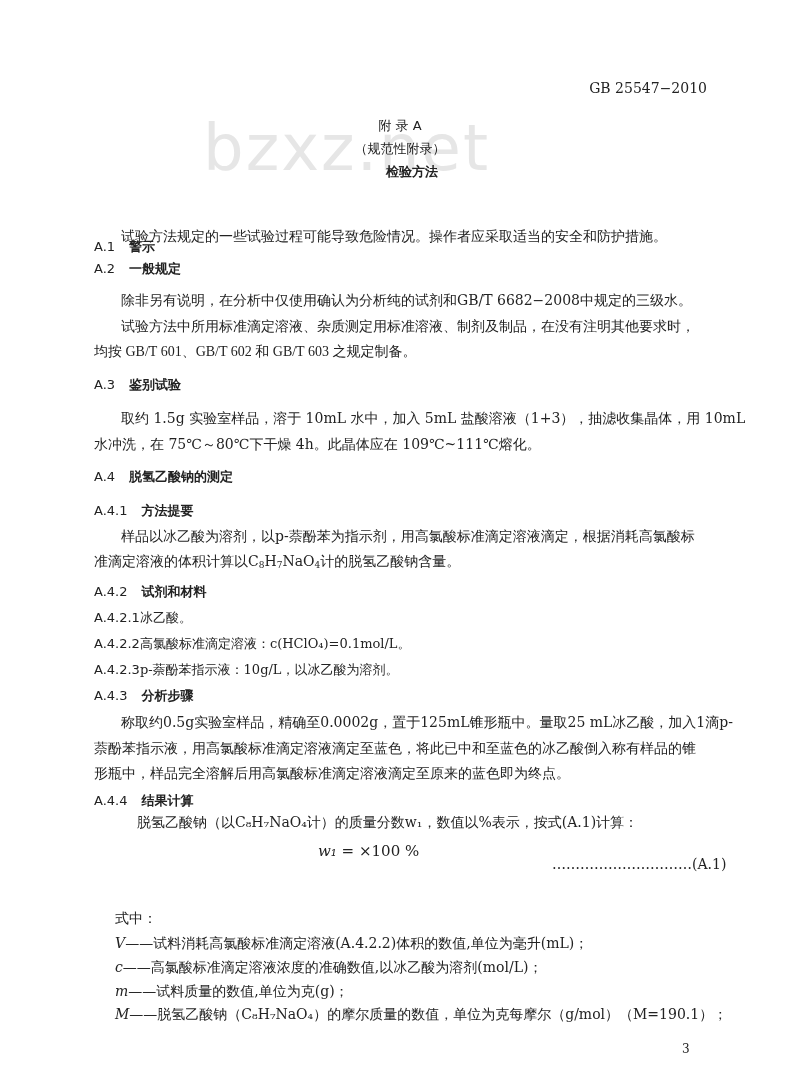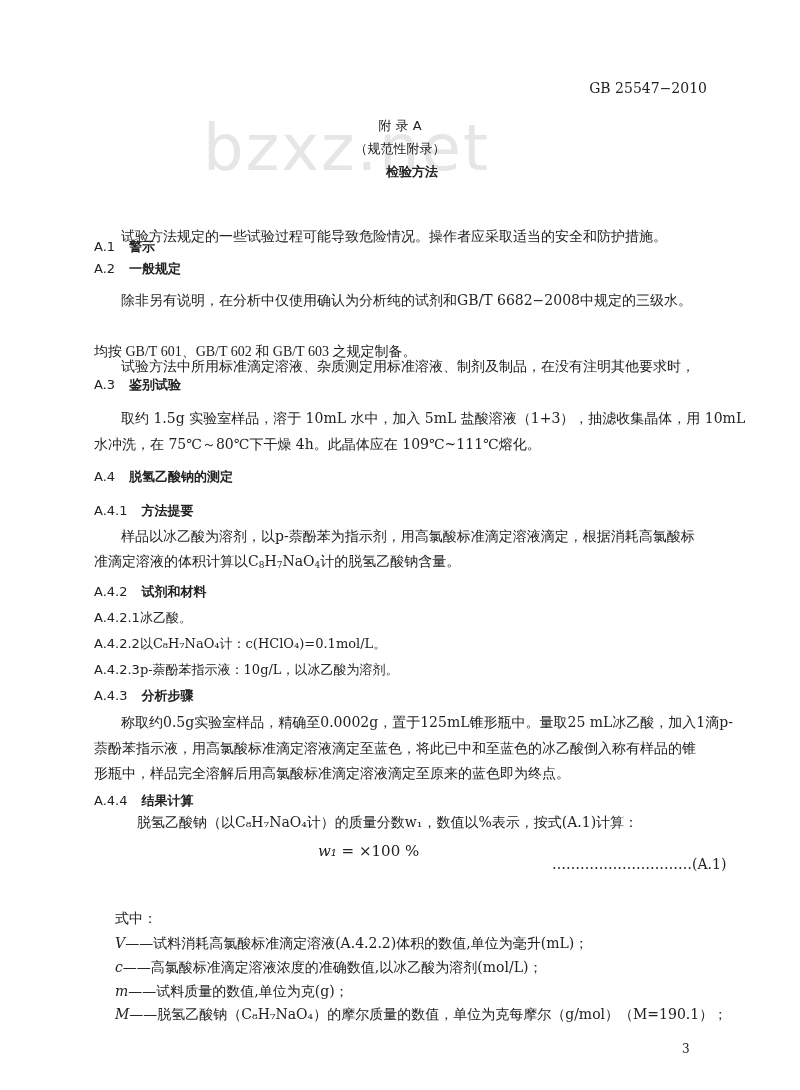--- a/index.html
+++ b/index.html
@@ -37,21 +37,21 @@
 
 <div class="abs sec left0" style="top:194px;margin-top:44px;">
   <span class="num">A.1</span><span class="t">警示</span>
 </div>
 <div class="abs p ind" style="top:228px;">试验方法规定的一些试验过程可能导致危险情况。操作者应采取适当的安全和防护措施。</div>
 
 <div class="abs sec left0" style="top:260px;">
   <span class="num">A.2</span><span class="t">一般规定</span>
 </div>
 <div class="abs p ind" style="top:292px;">除非另有说明，在分析中仅使用确认为分析纯的试剂和GB/T 6682−2008中规定的三级水。</div>
-<div class="abs p ind" style="top:318px;margin-top:40px;">试验方法中所用标准滴定溶液、杂质测定用标准溶液、制剂及制品，在没有注明其他要求时，</div>
+<div class="abs p ind" style="top:318px;">试验方法中所用标准滴定溶液、杂质测定用标准溶液、制剂及制品，在没有注明其他要求时，</div>
 <div class="abs p left0" style="top:343px;font-family:Liberation Serif, serif;">均按 GB/T 601、GB/T 602 和 GB/T 603 之规定制备。</div>
 
 <div class="abs sec left0" style="top:376px;">
   <span class="num">A.3</span><span class="t">鉴别试验</span>
 </div>
 <div class="abs p ind" style="top:410px;">取约 1.5g 实验室样品，溶于 10mL 水中，加入 5mL 盐酸溶液（1+3），抽滤收集晶体，用 10mL</div>
 <div class="abs p left0" style="top:436px;">水冲洗，在 75℃～80℃下干燥 4h。此晶体应在 109℃~111℃熔化。</div>
 
 <div class="abs sec left0" style="top:468px;">
   <span class="num">A.4</span><span class="t">脱氢乙酸钠的测定</span>
@@ -65,21 +65,21 @@
   <span>准滴定溶液的体积计算以C</span><sub>8</sub>H<sub>7</sub>NaO<sub>4</sub><span>计的脱氢乙酸钠含量。</span>
 </div>
 
 <div class="abs sec left0" style="top:583px;">
   <span class="num">A.4.2</span><span class="t">试剂和材料</span>
 </div>
 <div class="abs sec sub left0" style="top:609px;">
   <span class="num">A.4.2.1</span><span class="t">冰乙酸。</span>
 </div>
 <div class="abs sec sub left0" style="top:635px;">
-  <span class="num">A.4.2.2</span><span class="t">以C₈H₇NaO₄计：c(HClO₄)=0.1mol/L。</span>
+  <span class="num">A.4.2.2</span><span class="t">高氯酸标准滴定溶液：c(HClO₄)=0.1mol/L。</span>
 </div>
 <div class="abs sec sub left0" style="top:661px;">
   <span class="num">A.4.2.3</span><span class="t">p-萘酚苯指示液：10g/L，以冰乙酸为溶剂。</span>
 </div>
 
 <div class="abs sec left0" style="top:687px;">
   <span class="num">A.4.3</span><span class="t">分析步骤</span>
 </div>
 <div class="abs p ind" style="top:714px;">称取约0.5g实验室样品，精确至0.0002g，置于125mL锥形瓶中。量取25 mL冰乙酸，加入1滴p-</div>
 <div class="abs p left0" style="top:740px;">萘酚苯指示液，用高氯酸标准滴定溶液滴定至蓝色，将此已中和至蓝色的冰乙酸倒入称有样品的锥</div>

